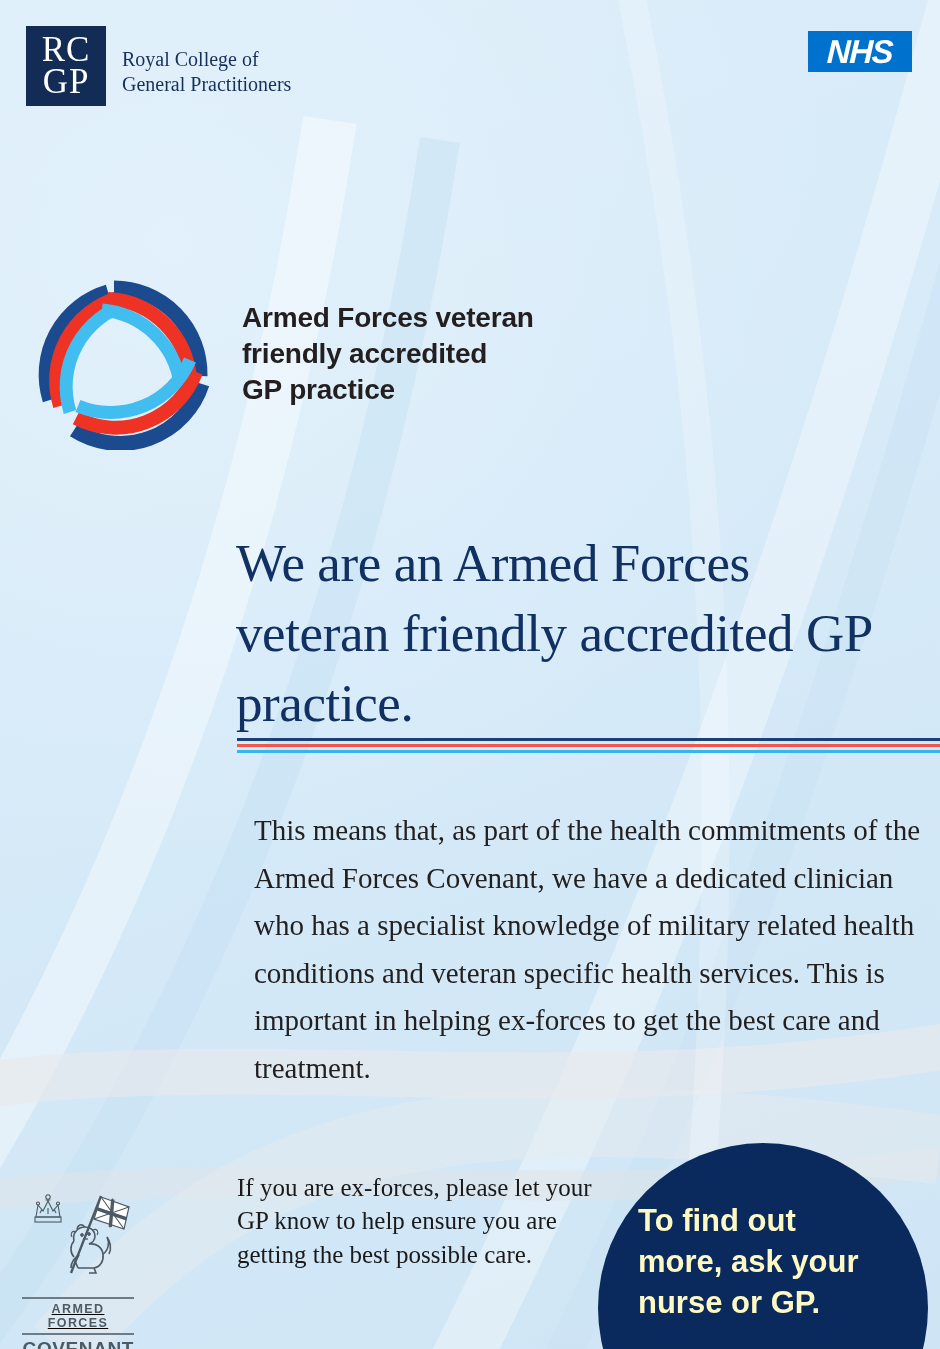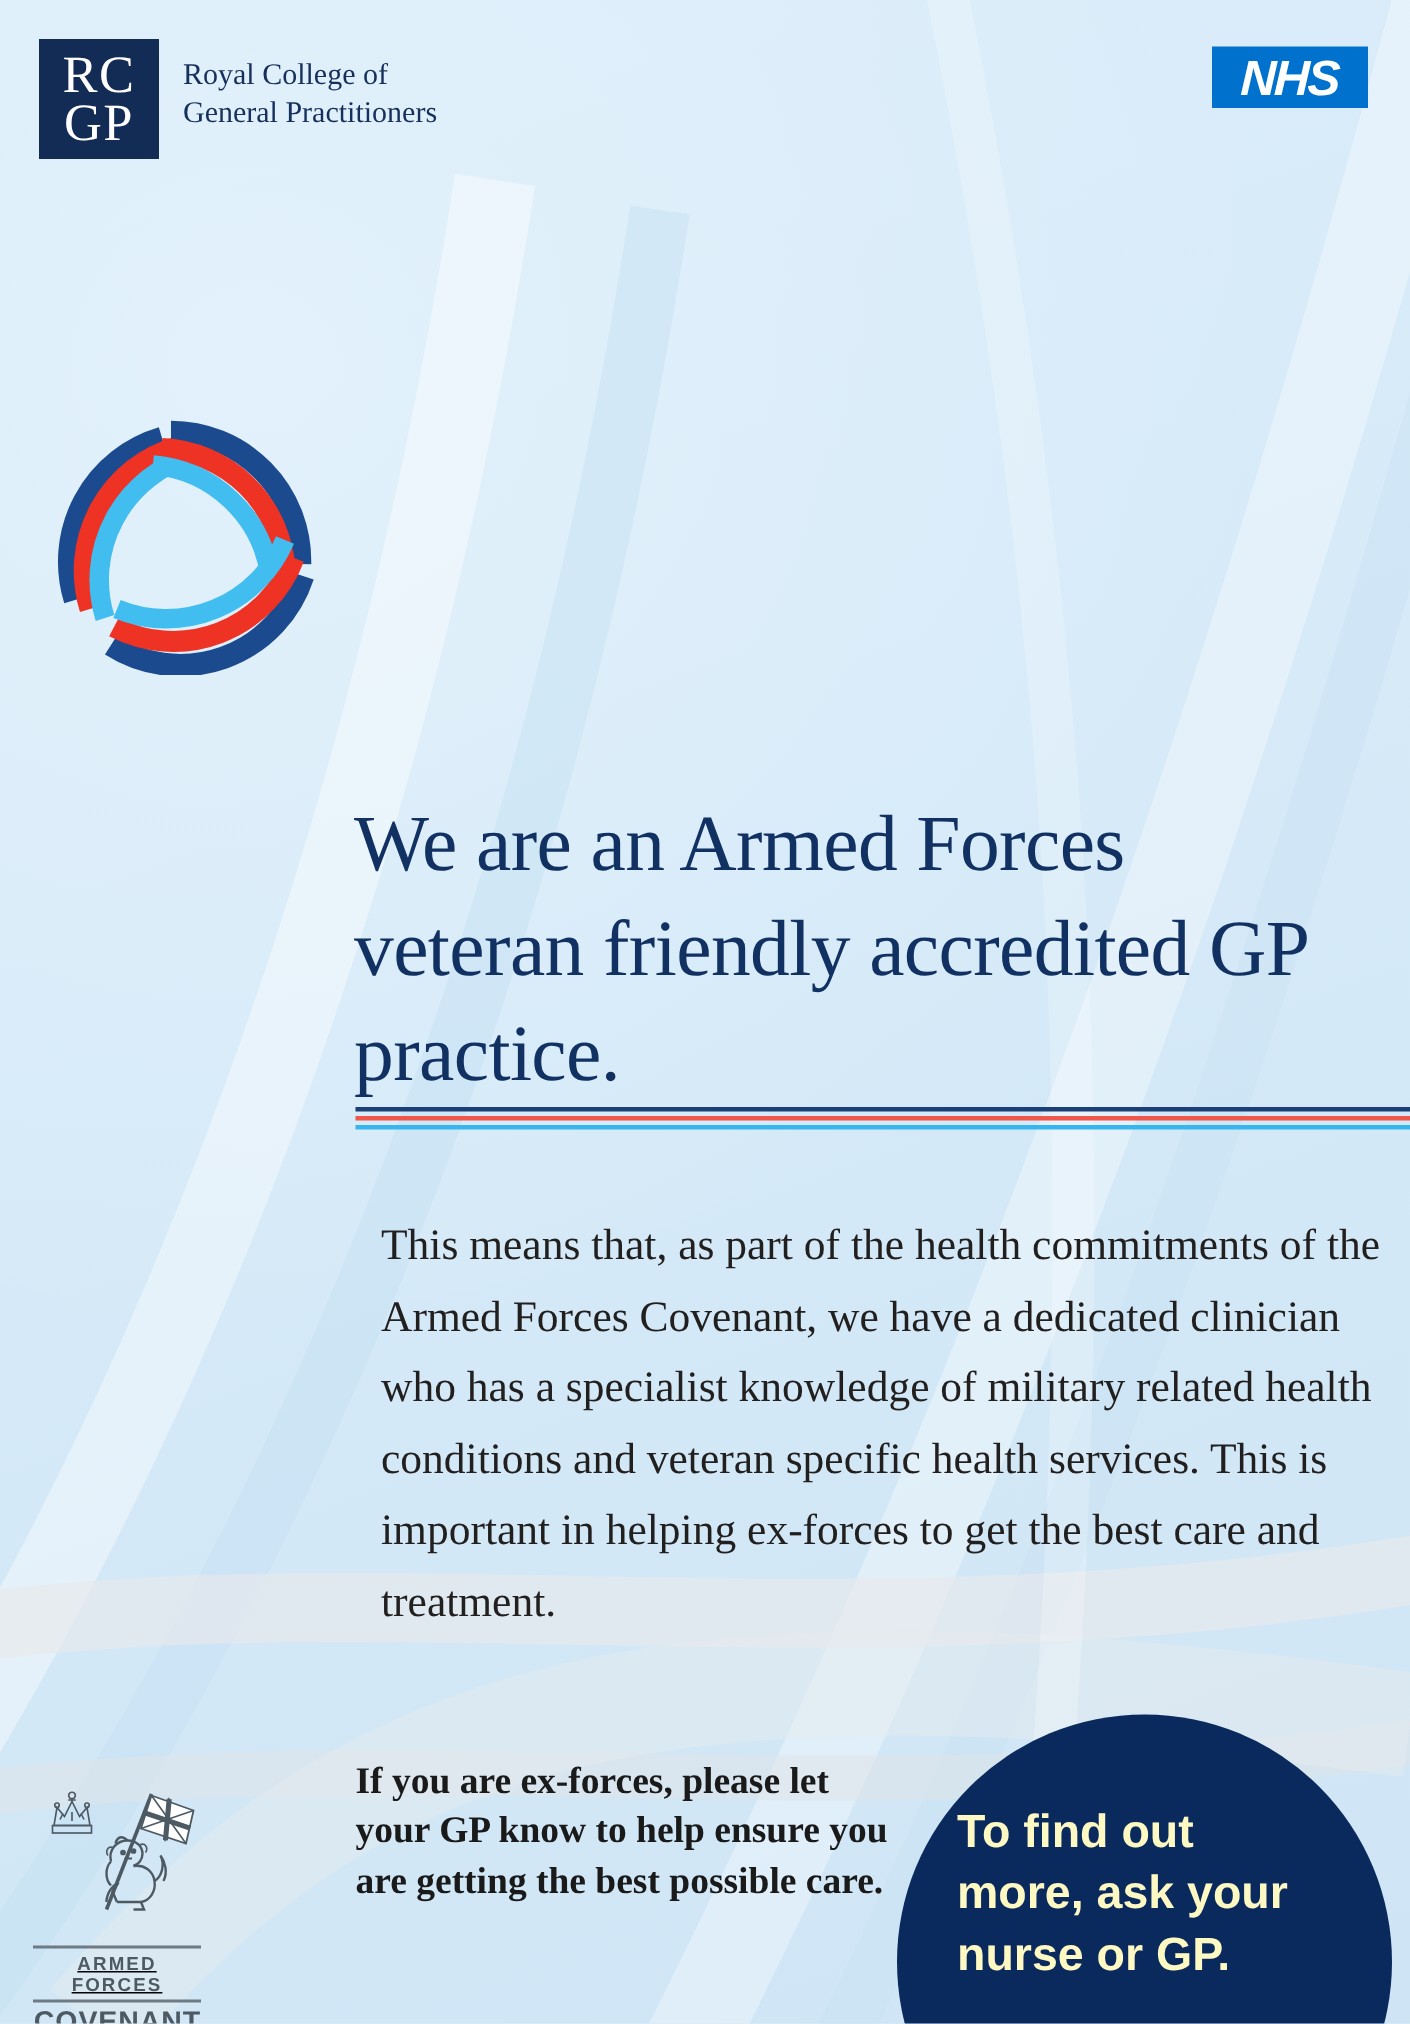--- a/index.html
+++ b/index.html
@@ -17,21 +17,21 @@
       linear-gradient(160deg,#dcedfa 0%,#d6eaf8 45%,#cfe5f5 100%);
     overflow:hidden;
   }
   
   .bg-swirls{position:absolute;inset:0;pointer-events:none;}
   .bg-swirls svg{position:absolute;inset:0;width:940px;height:1349px;}
 
   
   .rcgp-logo{
     position:absolute;left:26px;top:26px;
-    display:flex;align-items:flex-start;
+    display:flex;align-items:center;
   }
   .rcgp-mark{
     width:80px;height:80px;
     background:#122c55;
     display:flex;flex-direction:column;
     align-items:center;justify-content:center;
     color:#fff;
     font-family:"Liberation Serif",serif;
     line-height:0.92;
   }
@@ -98,21 +98,21 @@
     position:absolute;left:237px;top:778px;width:680px;
     font-family:"Liberation Serif",serif;
     font-size:29px;
     line-height:1.64;
     color:#221f1f;
     margin-left:17px;
   }
   .callout{
     position:absolute;left:237px;top:1146px;width:370px;
     font-family:"Liberation Serif",serif;
-    font-weight:bold;
+    font-weight:normal;
     font-size:25px;
     line-height:1.33;
     color:#1a1a1a;
   }
 
   
   .covenant{
     position:absolute;left:22px;top:1183px;
     width:112px;
   }
@@ -190,20 +190,23 @@
 
         <path d="M84 16 A 86 86 0 0 1 170 104" stroke="#1b4a8f" stroke-width="15"></path>
         <path d="M78 27 A 86 86 0 0 1 160 108" stroke="#ee3224" stroke-width="14"></path>
         <path d="M72 38 A 86 86 0 0 1 150 112" stroke="#41bdf0" stroke-width="13"></path>
 
         <path d="M172 112 A 86 86 0 0 1 44 158" stroke="#1b4a8f" stroke-width="15"></path>
         <path d="M166 100 A 86 86 0 0 1 46 146" stroke="#ee3224" stroke-width="14"></path>
         <path d="M160 88 A 86 86 0 0 1 48 134" stroke="#41bdf0" stroke-width="13"></path>
       </g>
     </svg>
+    <div class="accred-text">Armed Forces veteran
+friendly accredited
+GP practice</div>
   </div>
 
   <h1 class="headline">We are an Armed Forces veteran friendly accredited GP practice.</h1>
 
   <div class="rule">
     <i class="r1"></i>
     <i class="r2"></i>
     <i class="r3"></i>
   </div>
 

